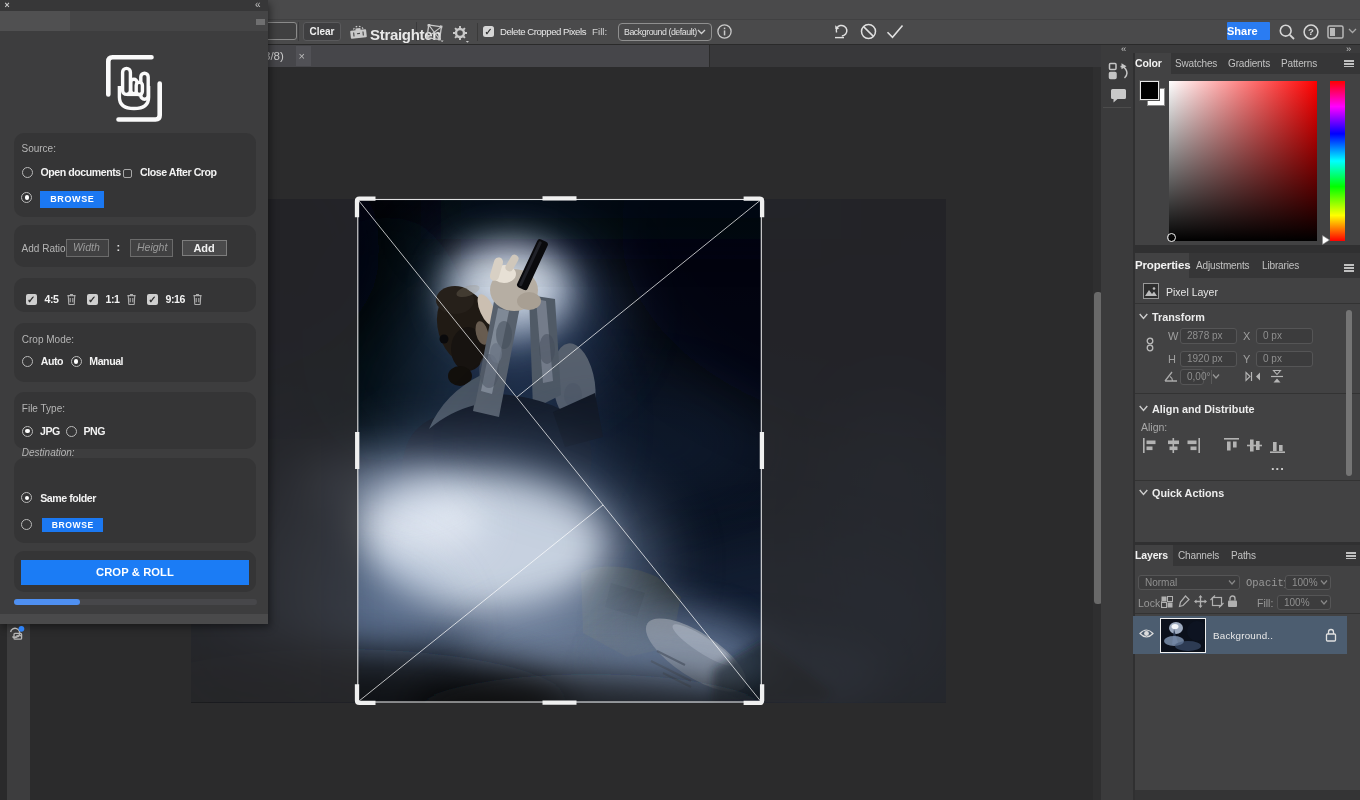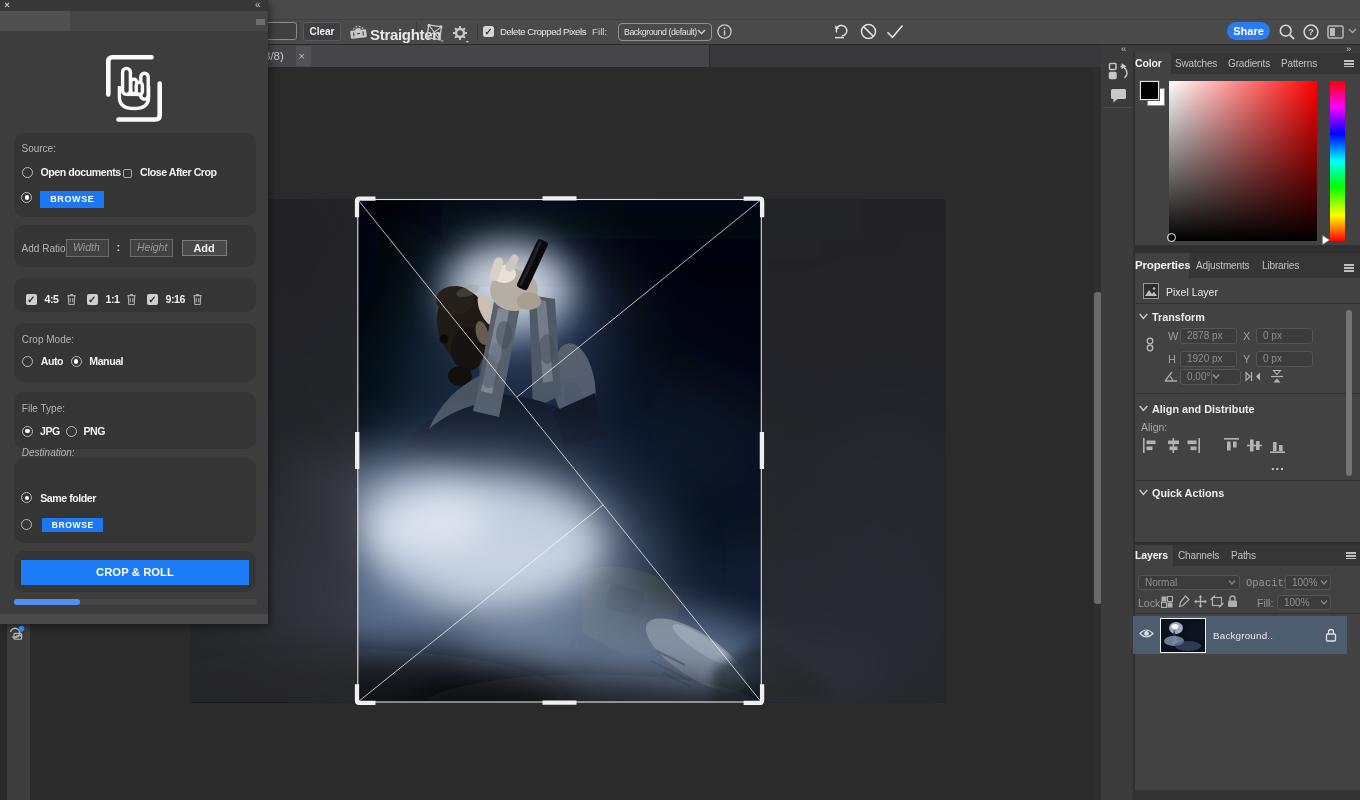--- a/index.html
+++ b/index.html
@@ -112,21 +112,21 @@
       <path d="M2 14.6 h9" stroke="#e0e0e0" stroke-width="1.4"></path>
     </svg>
     <svg class="abs" style="left:860px;top:23px;" width="17" height="17" viewBox="0 0 17 17">
       <circle cx="8.5" cy="8.5" r="7" fill="none" stroke="#e0e0e0" stroke-width="1.5"></circle>
       <path d="M3.6 3.6 L13.4 13.4" stroke="#e0e0e0" stroke-width="1.5"></path>
     </svg>
     <svg class="abs" style="left:886px;top:24px;" width="18" height="15" viewBox="0 0 18 15">
       <path d="M1.5 8.2 L6.5 13.2 L16.5 1.5" fill="none" stroke="#e0e0e0" stroke-width="1.6"></path>
     </svg>
 
-    <div class="abs" style="left:1227px;top:22px;width:43px;height:18px;background:#2a7cf2;border-radius:9px;color:#fff;font-size:11px;font-weight:600;text-align:center;line-height:18px;">Share</div>
+    <div class="abs" style="left:1227px;top:22px;width:43px;height:18px;background:#2a7cf2;border-radius:1px;color:#fff;font-size:11px;font-weight:600;line-height:18px;">Share</div>
     <svg class="abs" style="left:1279px;top:23.5px;" width="16" height="16" viewBox="0 0 16 16">
       <circle cx="6.7" cy="6.7" r="5.4" fill="none" stroke="#d6d6d6" stroke-width="1.6"></circle>
       <path d="M10.8 10.8 L15 15" stroke="#d6d6d6" stroke-width="1.8"></path>
     </svg>
     <svg class="abs" style="left:1303px;top:23.5px;" width="16" height="16" viewBox="0 0 16 16">
       <circle cx="8" cy="8" r="6.9" fill="none" stroke="#d6d6d6" stroke-width="1.5"></circle>
       <text x="8" y="11.2" font-size="9.5" font-weight="700" fill="#d6d6d6" text-anchor="middle" font-family="Liberation Sans">?</text>
     </svg>
     <svg class="abs" style="left:1327px;top:25px;" width="17" height="14" viewBox="0 0 17 14">
       <rect x="1" y="1" width="15" height="12" rx="1.6" fill="none" stroke="#b9b9b9" stroke-width="1.5"></rect>
@@ -346,21 +346,21 @@
     <div class="abs" style="left:1243px;top:330px;font-size:11px;color:#9f9f9f;">X</div>
     <div class="inbox" style="left:1256px;top:328px;width:57px;height:16px;">0 px</div>
     <div class="abs" style="left:1168px;top:353px;font-size:11px;color:#9f9f9f;">H</div>
     <div class="inbox" style="left:1180px;top:350.5px;width:57px;height:16px;">1920 px</div>
     <div class="abs" style="left:1243px;top:353px;font-size:11px;color:#9f9f9f;">Y</div>
     <div class="inbox" style="left:1256px;top:350.5px;width:57px;height:16px;">0 px</div>
     <svg class="abs" style="left:1164px;top:371px;" width="14" height="11" viewBox="0 0 14 11">
       <path d="M1 10 L8 1 M1 10 H 13" stroke="#aaa" stroke-width="1.3" fill="none"></path>
       <path d="M8.5 10 a 5 5 0 0 0 -2.5 -4.4" stroke="#aaa" stroke-width="1.2" fill="none"></path>
     </svg>
-    <div class="inbox" style="left:1180px;top:368.5px;width:61px;height:16px;">0,00°</div>
+    <div class="inbox" style="left:1180px;top:368.5px;width:24px;height:16px;">0,00°</div>
     <svg class="abs" style="left:1212px;top:374px;" width="8" height="5" viewBox="0 0 8 5">
         <path d="M1 .5 l3 3.5 3-3.5" fill="none" stroke="#999" stroke-width="1.2"></path>
       </svg>
     <div class="abs" style="left:1211px;top:369.5px;width:1px;height:14px;background:#5a5a5a;"></div>
     <svg class="abs" style="left:1245px;top:371px;" width="16" height="11" viewBox="0 0 16 11">
       <path d="M6.5 1 L6.5 10" stroke="#b5b5b5" stroke-width="1.2"></path>
       <path d="M1 1.5 L5 5.5 L1 9.5 z" fill="none" stroke="#b5b5b5" stroke-width="1.1"></path>
       <path d="M15 1.5 L11 5.5 L15 9.5 z" fill="#b5b5b5"></path>
     </svg>
     <svg class="abs" style="left:1270px;top:369px;" width="14" height="15" viewBox="0 0 14 15">

